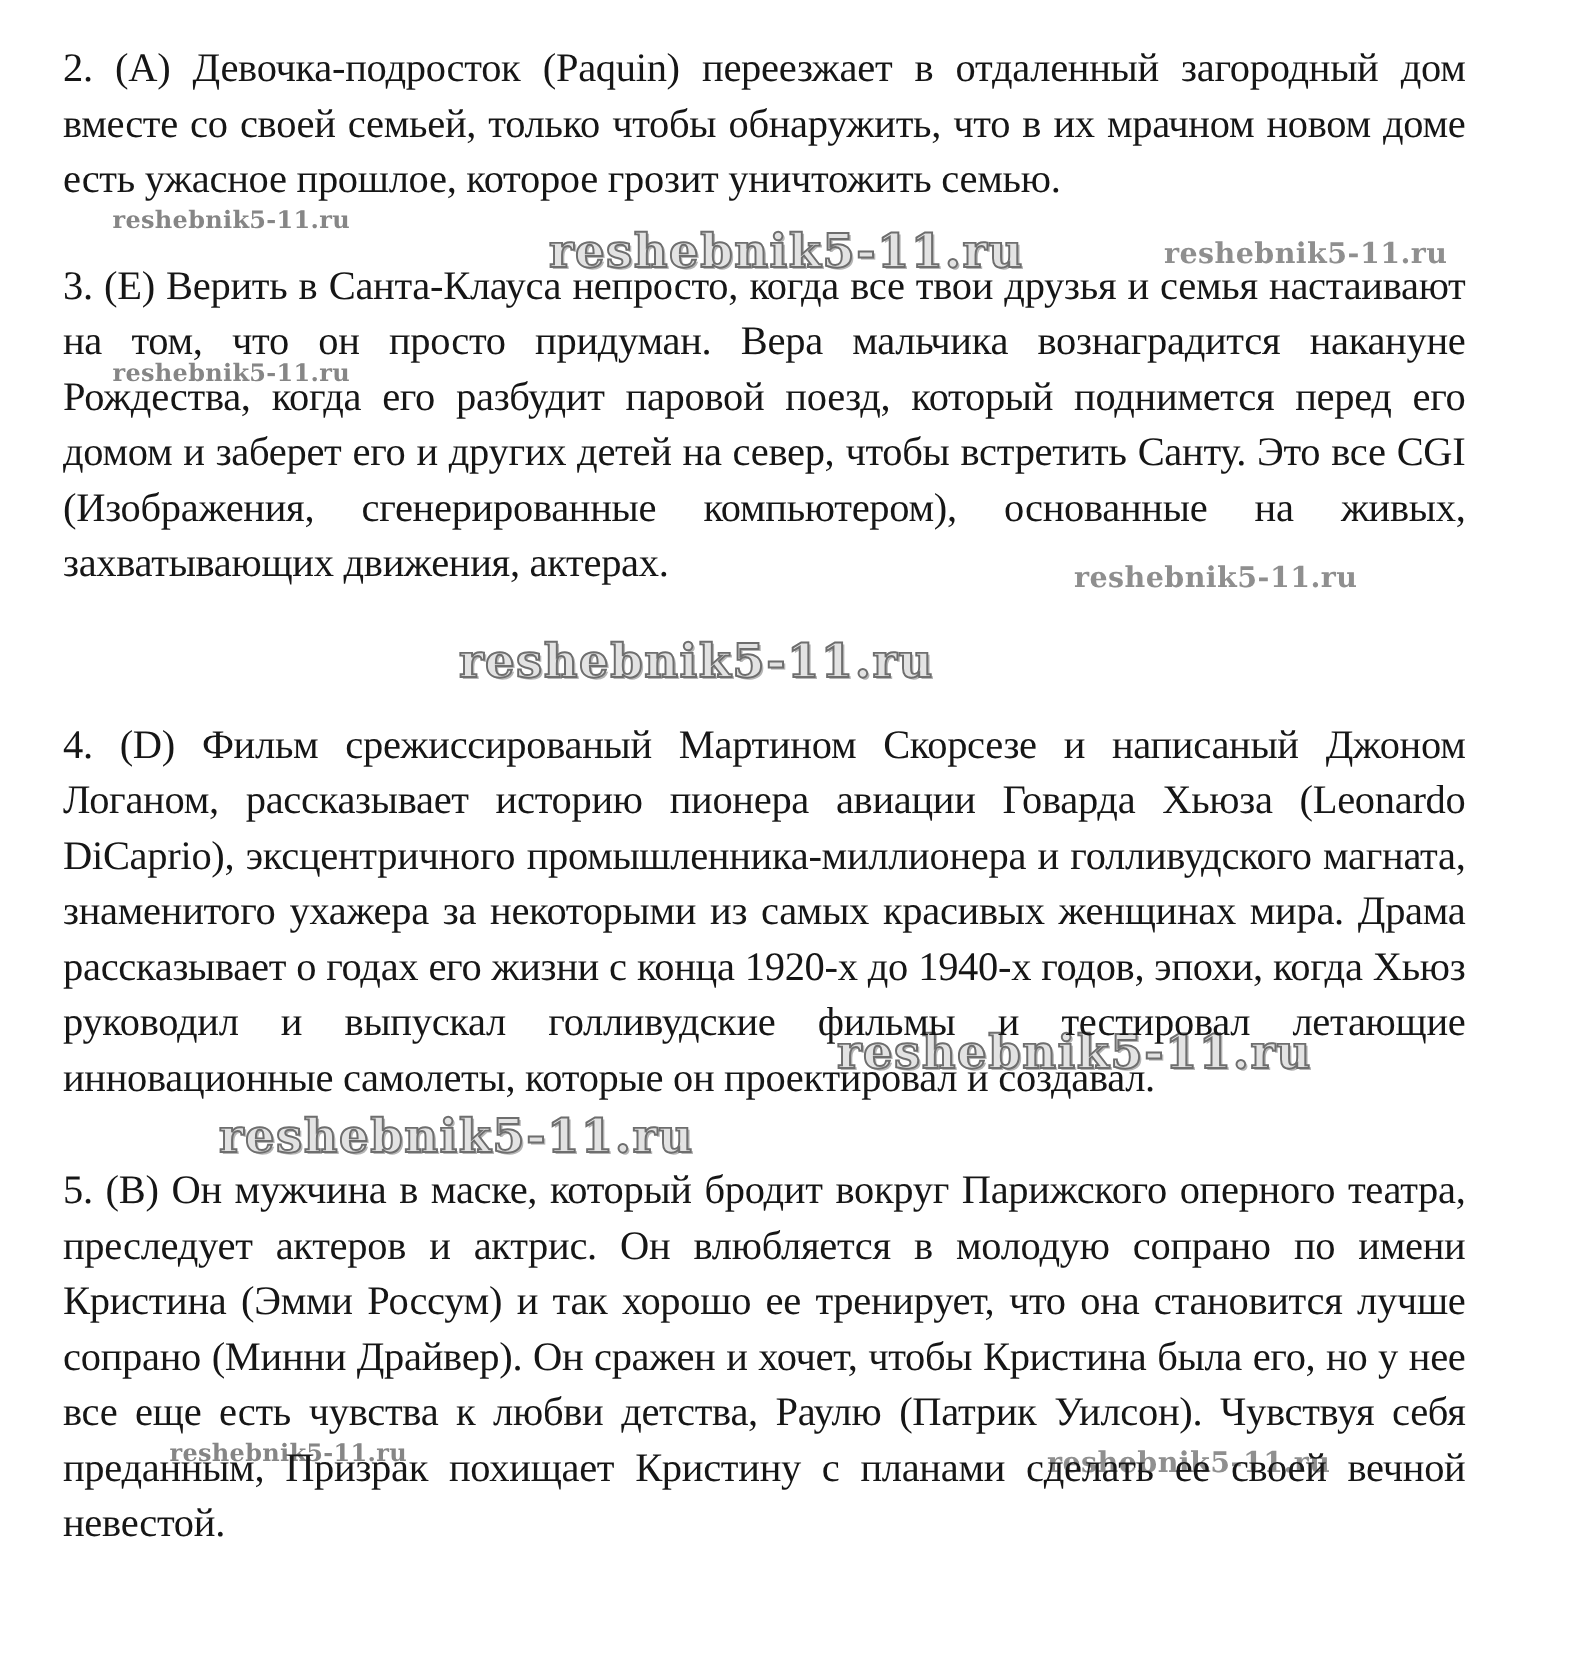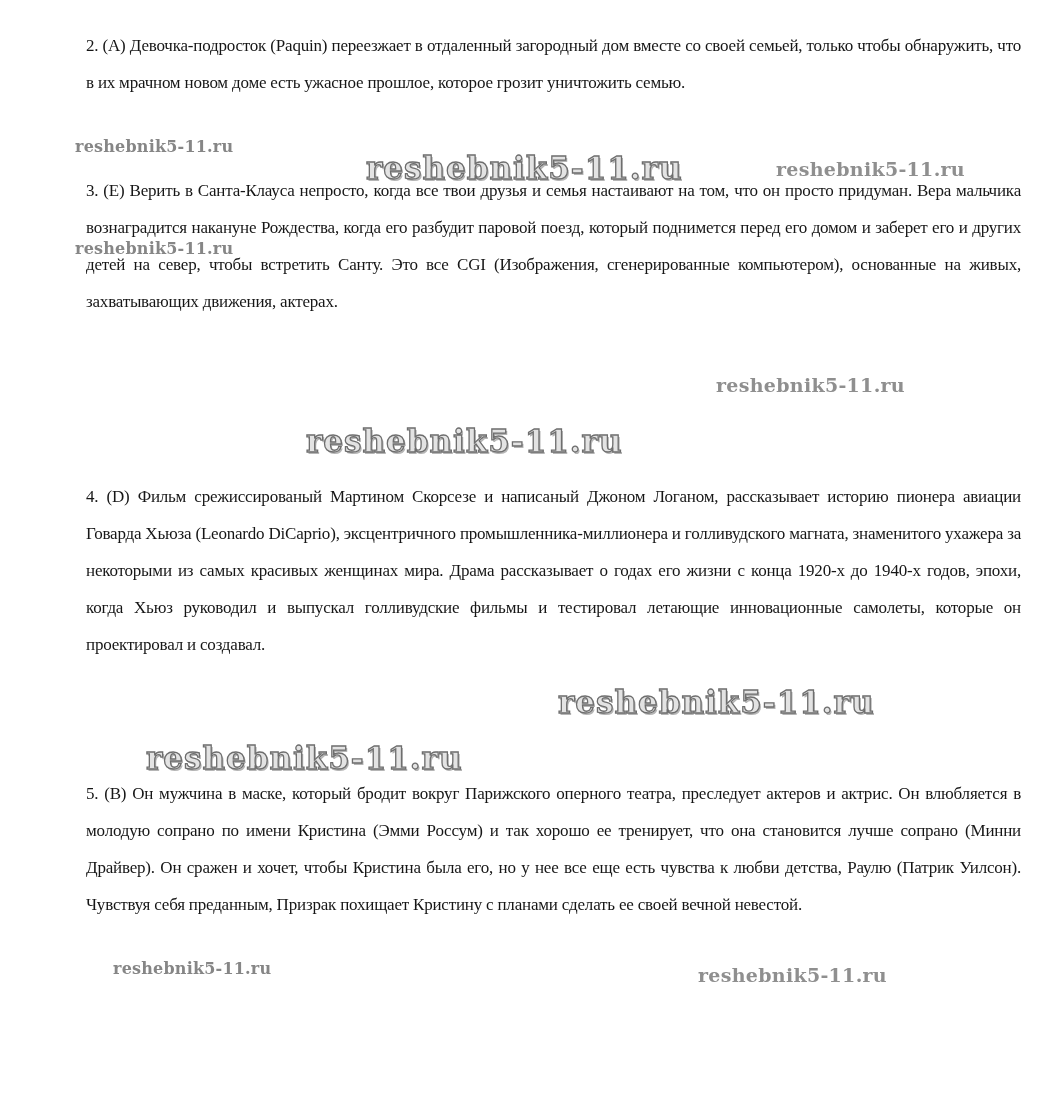--- a/index.html
+++ b/index.html
@@ -8,27 +8,26 @@
     width: 1050px;
     height: 1115px;
     background: #ffffff;
     overflow: hidden;
     font-family: "Liberation Serif", serif;
   }
   .para {
     position: absolute;
     left: 42px;
     width: 935px;
-    font-size: 17px;
+    font-size: 27px;
     line-height: 37px;
     color: #161616;
     text-align: justify;
     z-index: 2;
     letter-spacing: -0.2px;
-    margin-left: 44px;
   }
   .p2 { top: 27px; }
   .p3 { top: 172px; }
   .p4 { top: 478px; }
   .p5 { top: 775px; }
   .wm {
     position: absolute;
     font-family: "DejaVu Serif", serif;
     font-weight: bold;
     white-space: nowrap;

